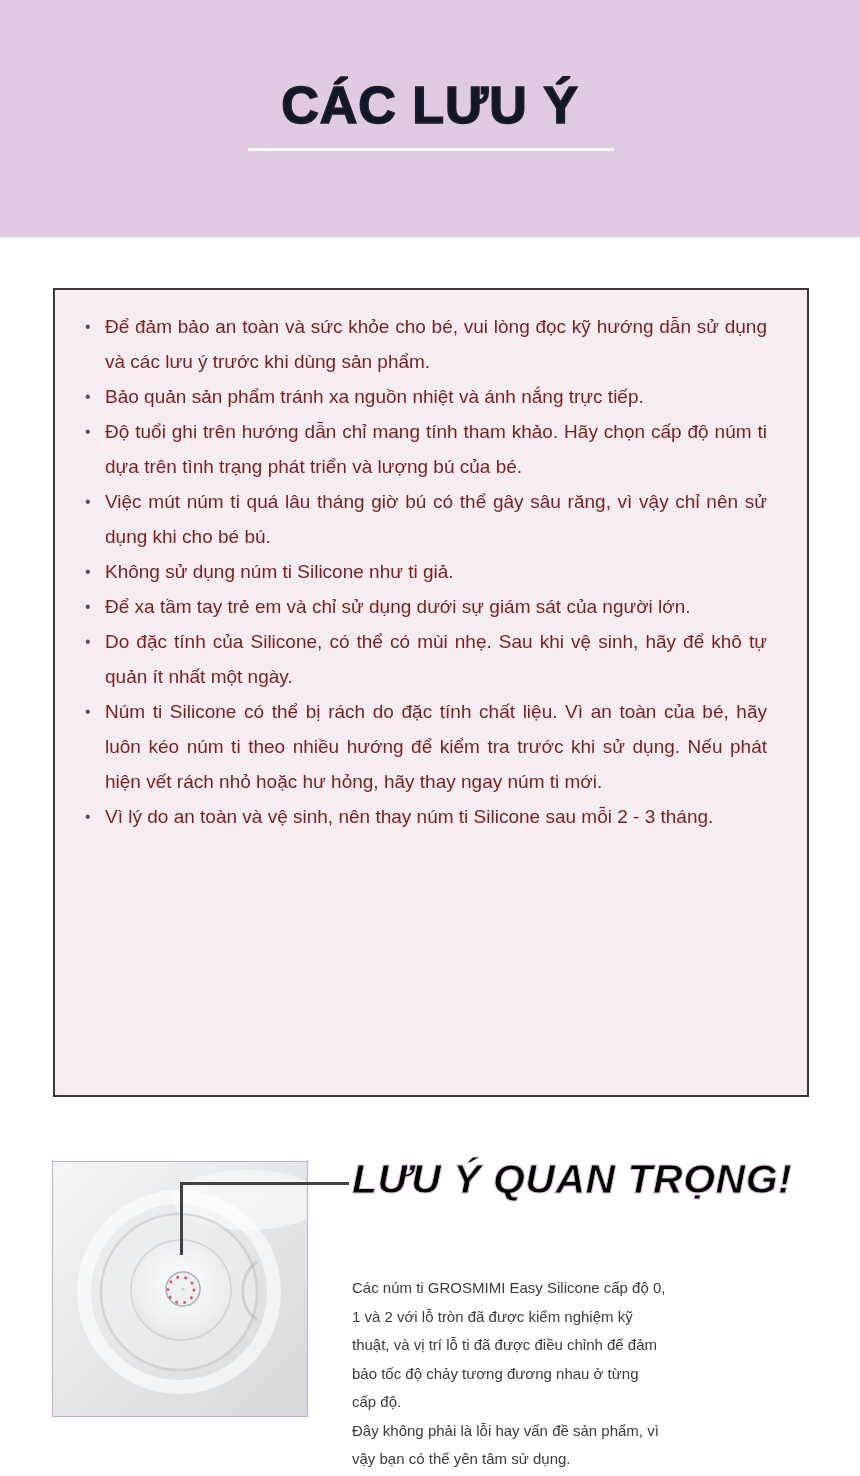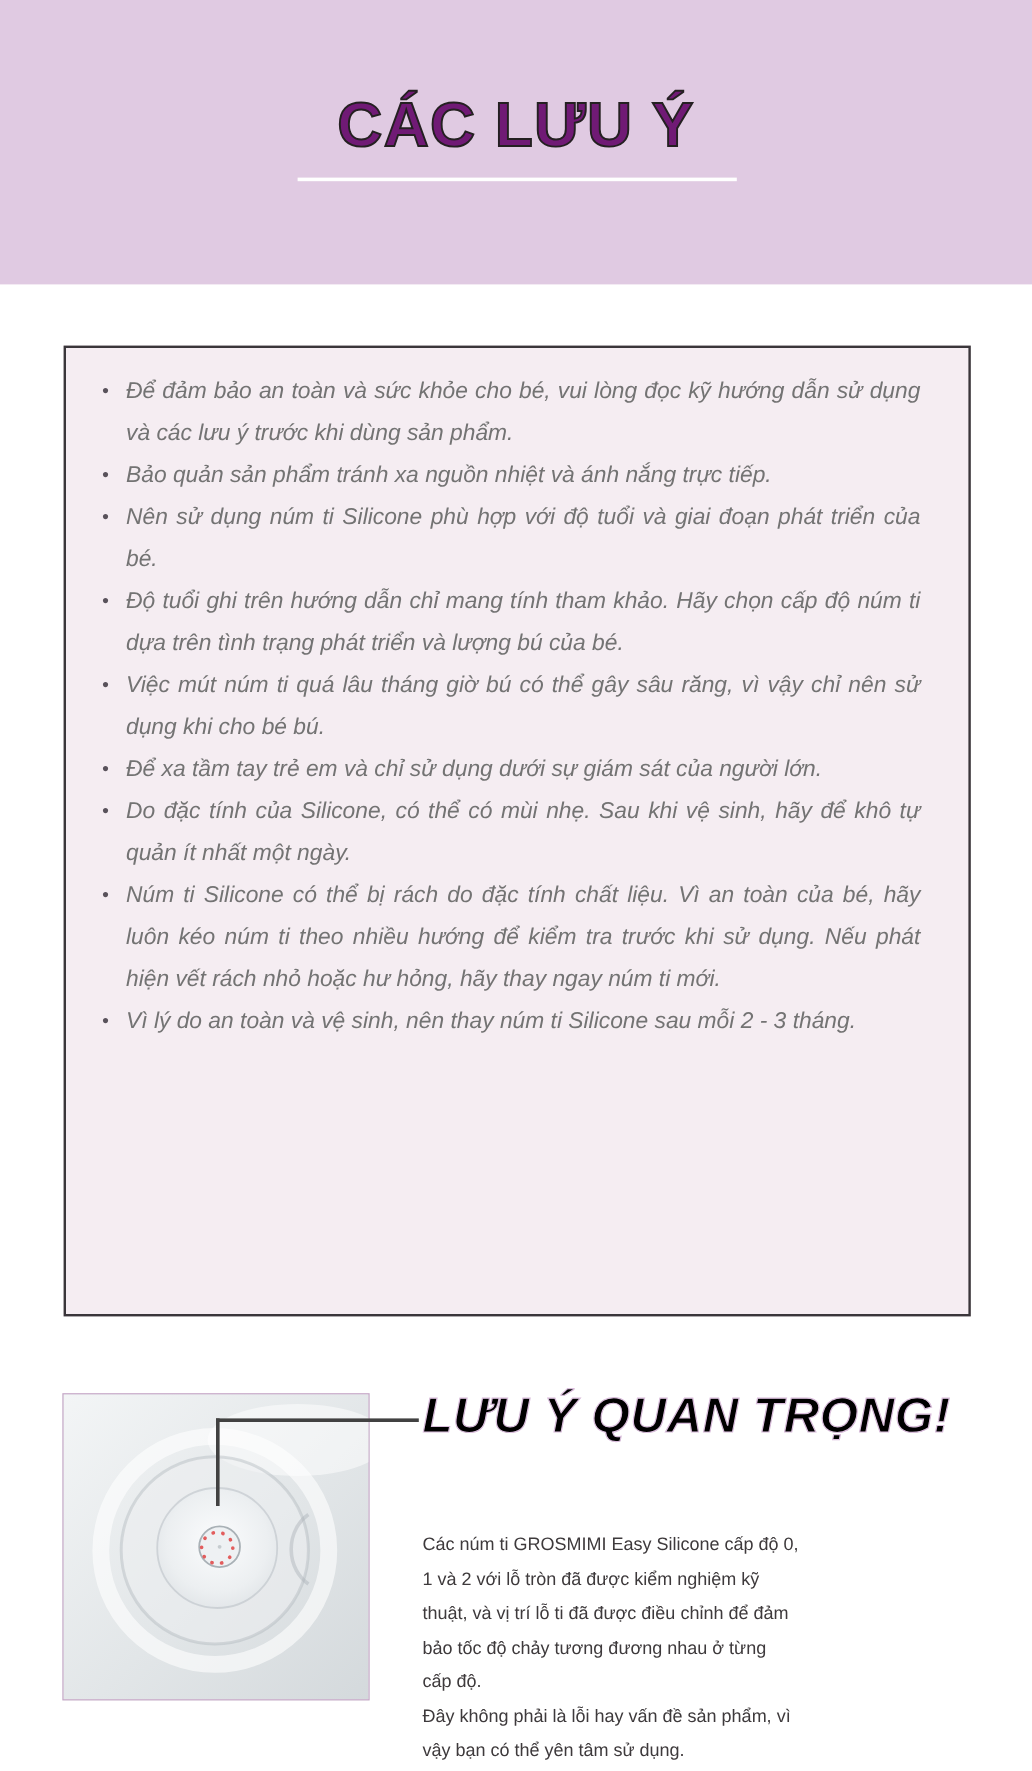--- a/index.html
+++ b/index.html
@@ -8,40 +8,40 @@
     font-family:"Liberation Sans", sans-serif;overflow:hidden;
   }
   
   .header{
     position:absolute;left:0;top:0;width:860px;height:237px;
     background:#e0cae2;
   }
   .page-title{
     position:absolute;left:0;top:76px;width:860px;
     text-align:center;font-size:52px;line-height:58px;font-weight:bold;
-    color:#701a75;letter-spacing:1px;
+    color:#0f172a;letter-spacing:1px;
     -webkit-text-stroke:1.6px #242021;
   }
   .title-underline{
     position:absolute;left:248px;top:148px;width:366px;height:2.5px;
     background:#ffffff;
   }
   
   .notice-box{
     position:absolute;left:53px;top:288px;width:756px;height:809px;
     box-sizing:border-box;border:2px solid #3a363a;background:#f5edf2;
   }
   .notice-list{
     margin:0;padding:19px 0 0 0;list-style:none;
   }
   .notice-list li{
     position:relative;
     padding-left:50px;padding-right:40px;
     font-size:19px;line-height:35px;
-    color:#737373;text-align:justify;font-style:italic;
+    color:#7f1d1d;text-align:justify;
   }
   .notice-list li::before{
     content:"\2022";
     position:absolute;left:30px;top:0;
     font-size:16px;color:#59525b;
   }
   
   .photo-frame{
     position:absolute;left:52px;top:1161px;width:256px;height:256px;
     box-sizing:border-box;border:1px solid #c9a9c9;background:#e3e7e9;
@@ -72,23 +72,23 @@
 
 <div class="header">
   <div class="page-title">CÁC LƯU Ý</div>
   <div class="title-underline"></div>
 </div>
 
 <div class="notice-box">
   <ul class="notice-list">
     <li>Để đảm bảo an toàn và sức khỏe cho bé, vui lòng đọc kỹ hướng dẫn sử dụng và các lưu ý trước khi dùng sản phẩm.</li>
     <li>Bảo quản sản phẩm tránh xa nguồn nhiệt và ánh nắng trực tiếp.</li>
-    <li>Nên sử dụng núm ti Silicone phù hợp với độ tuổi và giai đoạn phát triển của bé.</li>
     <li>Độ tuổi ghi trên hướng dẫn chỉ mang tính tham khảo. Hãy chọn cấp độ núm ti dựa trên tình trạng phát triển và lượng bú của bé.</li>
     <li>Việc mút núm ti quá lâu tháng giờ bú có thể gây sâu răng, vì vậy chỉ nên sử dụng khi cho bé bú.</li>
+    <li>Không sử dụng núm ti Silicone như ti giả.</li>
     <li>Để xa tầm tay trẻ em và chỉ sử dụng dưới sự giám sát của người lớn.</li>
     <li>Do đặc tính của Silicone, có thể có mùi nhẹ. Sau khi vệ sinh, hãy để khô tự quản ít nhất một ngày.</li>
     <li>Núm ti Silicone có thể bị rách do đặc tính chất liệu. Vì an toàn của bé, hãy luôn kéo núm ti theo nhiều hướng để kiểm tra trước khi sử dụng. Nếu phát hiện vết rách nhỏ hoặc hư hỏng, hãy thay ngay núm ti mới.</li>
     <li>Vì lý do an toàn và vệ sinh, nên thay núm ti Silicone sau mỗi 2 - 3 tháng.</li>
   </ul>
 </div>
 
 <div class="photo-frame">
   <svg width="254" height="254" viewBox="0 0 254 254">
     <defs>

